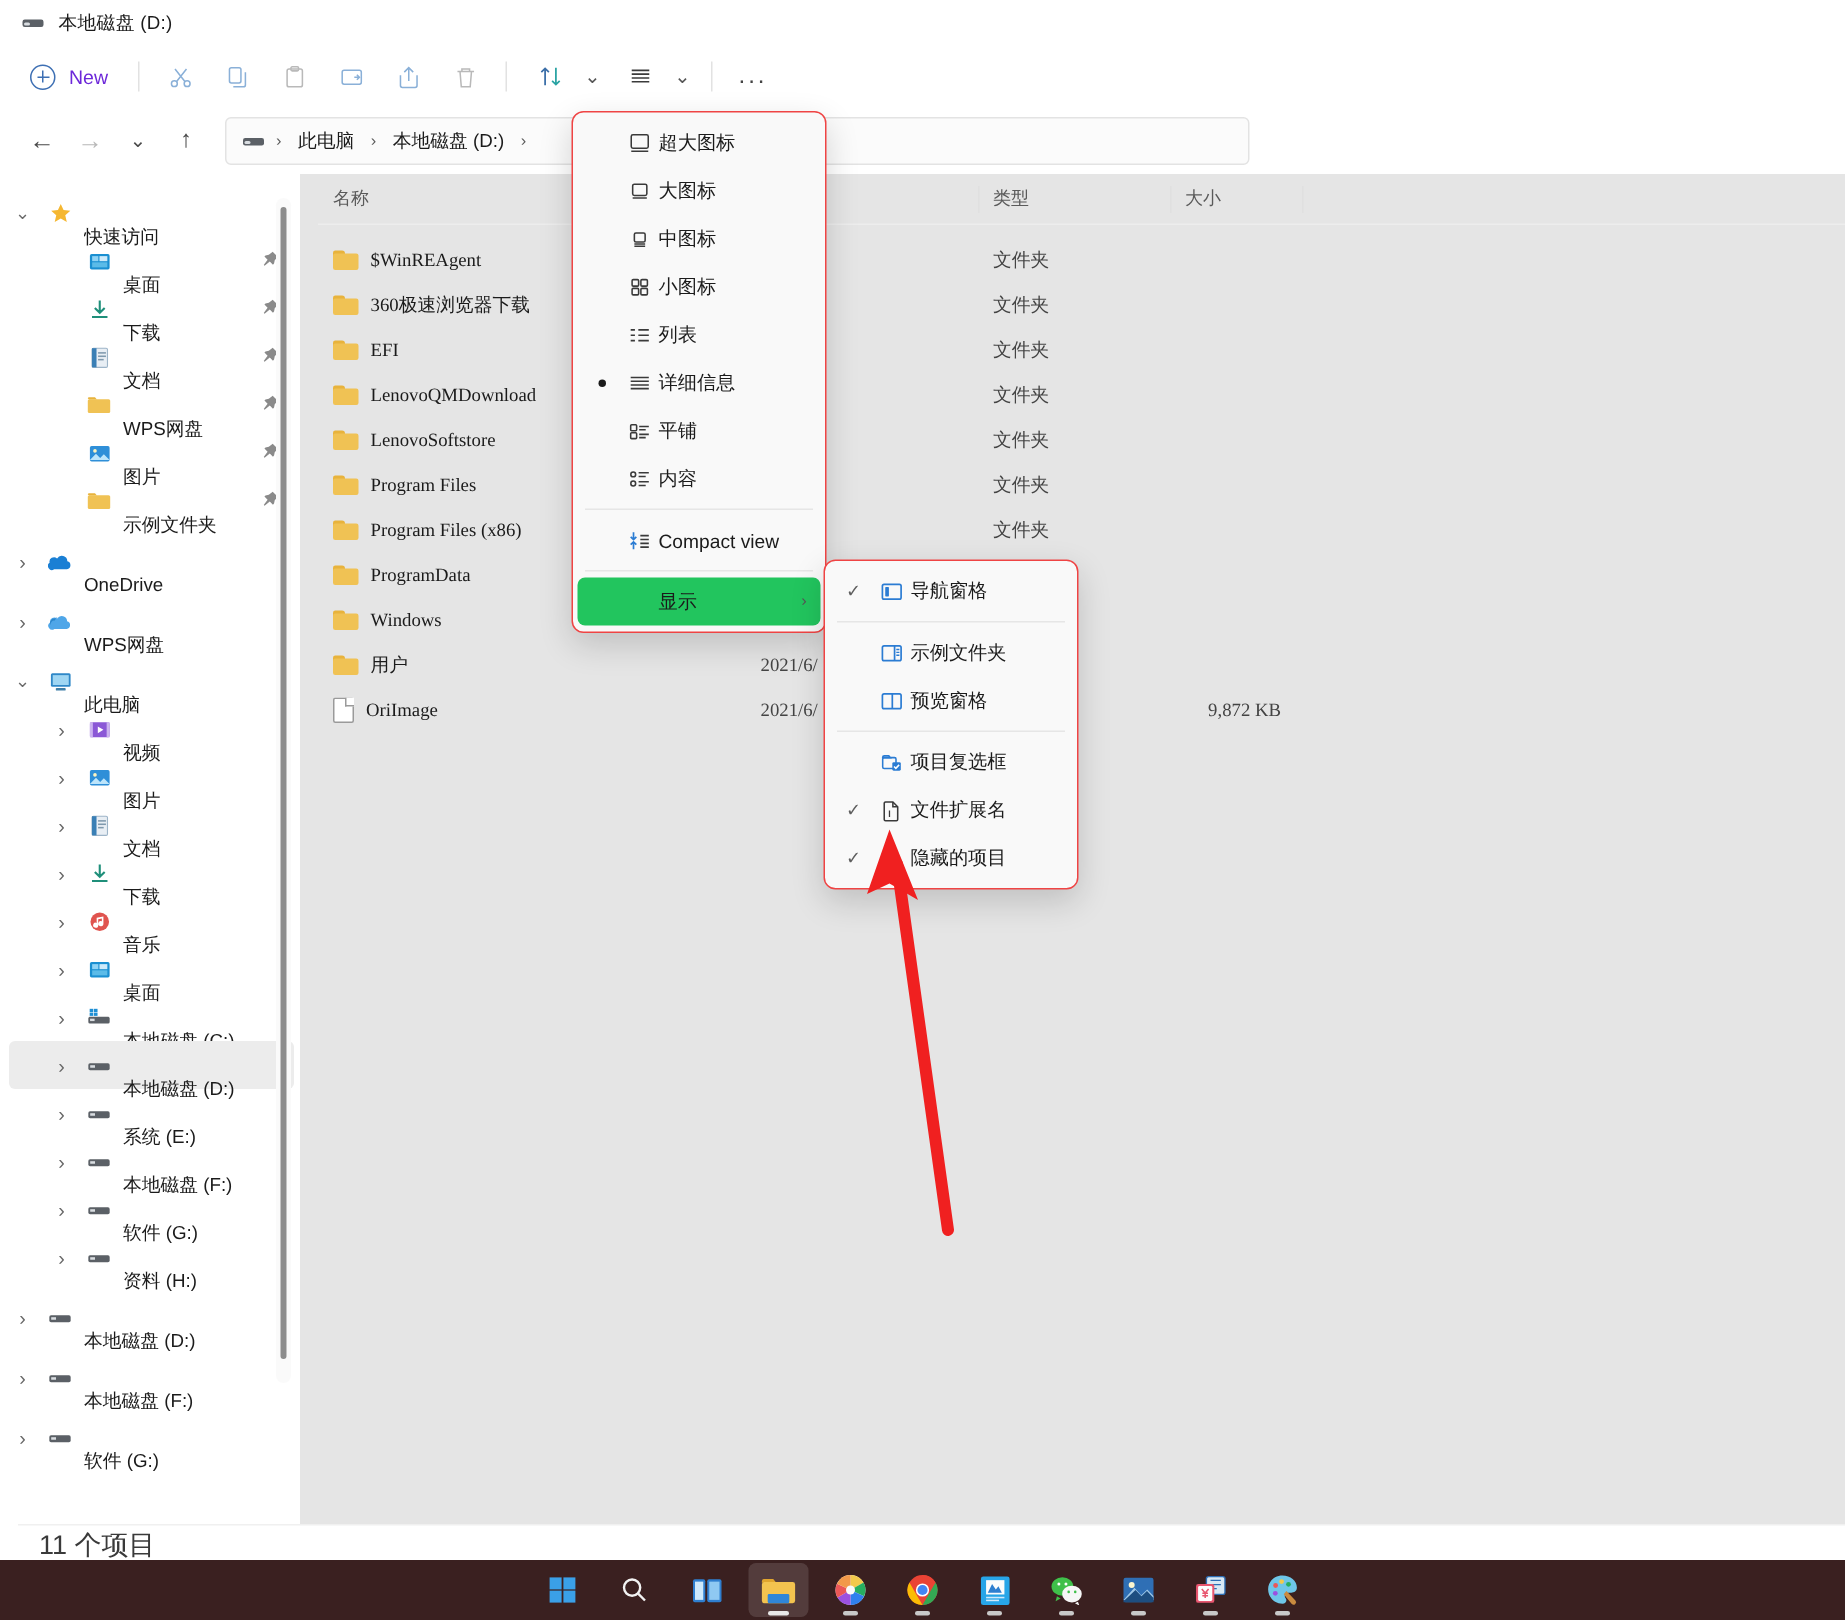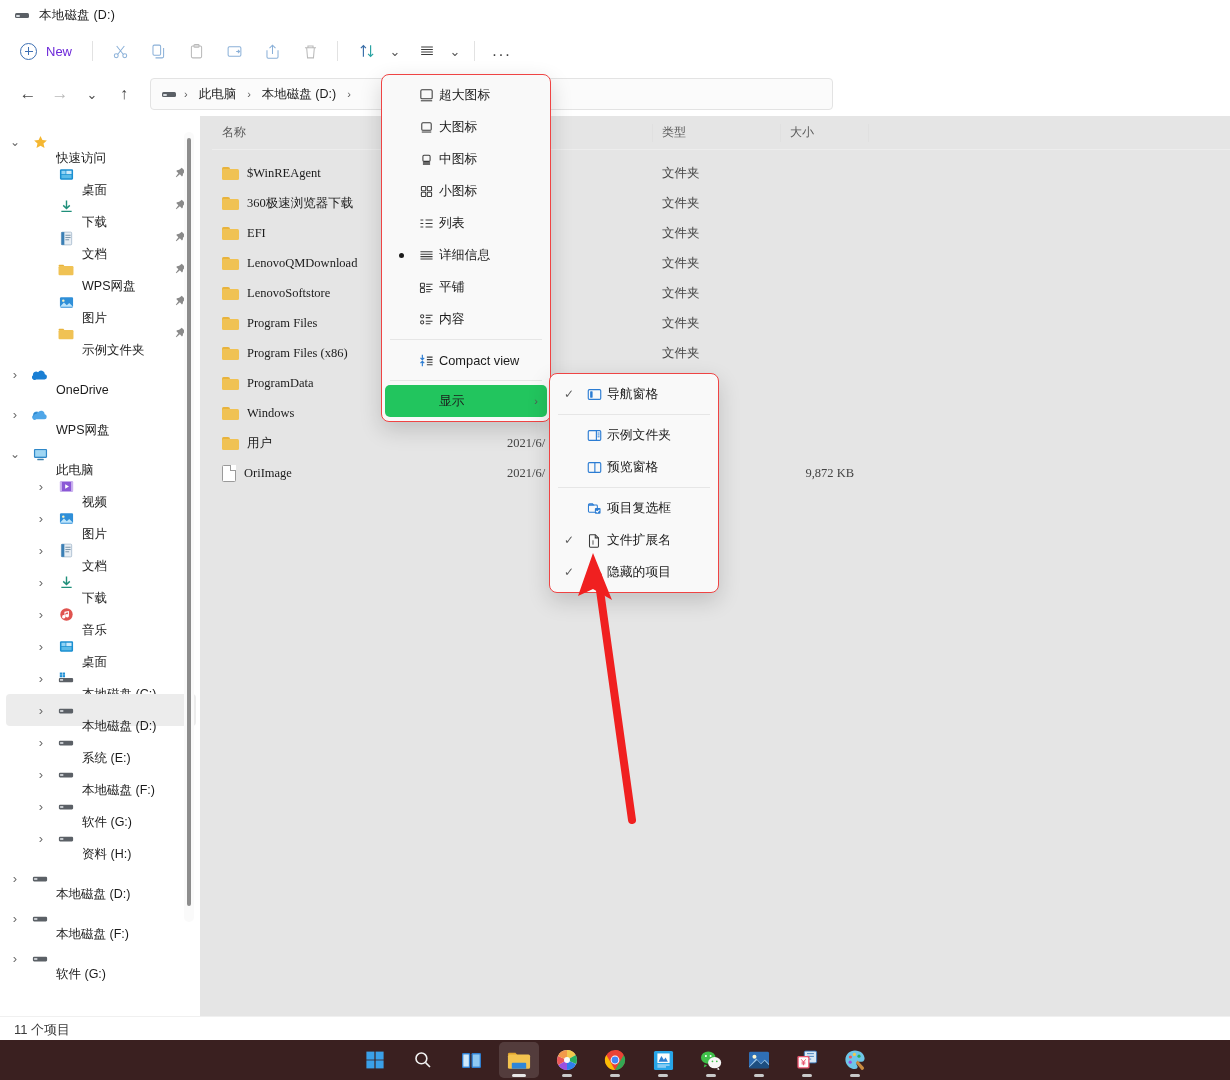--- a/index.html
+++ b/index.html
@@ -122,22 +122,22 @@
   .mi .mico { width:26px; min-width:26px; display:flex; align-items:center; justify-content:center; }
   .mi .mlbl { flex:1; }
   .mi .arrow { width:22px; display:flex; align-items:center; justify-content:center; color:#555; font-size:11px; }
   .mi-sep { height:1px; background:#e6e6e6; margin:4px 8px; }
 
   
   .arrow-anno { position:absolute; left:560px; top:548px; z-index:90; pointer-events:none; }
 
   
   .statusbar {
-    position:absolute; left:0; right:0; bottom:38px; height:26px;
-    display:flex; align-items:center; padding-left:14px; font-size:13px; color:#3a3a3a;
+    position:absolute; left:12px; right:0; bottom:38px; height:26px;
+    display:flex; align-items:center; padding-left:14px; font-size:18px; color:#3a3a3a;
     border-top:1px solid #f0f0f0; background:#fff;
   }
 
   
   .taskbar {
     position:absolute; left:0; right:0; bottom:0; height:40px; background:#3a2020;
     display:flex; align-items:center; justify-content:center; gap:8px;
   }
   .tbitem { width:40px; height:36px; display:flex; align-items:center; justify-content:center; position:relative; border-radius:5px; }
   .tbitem.active { background:rgba(255,255,255,.13); }

